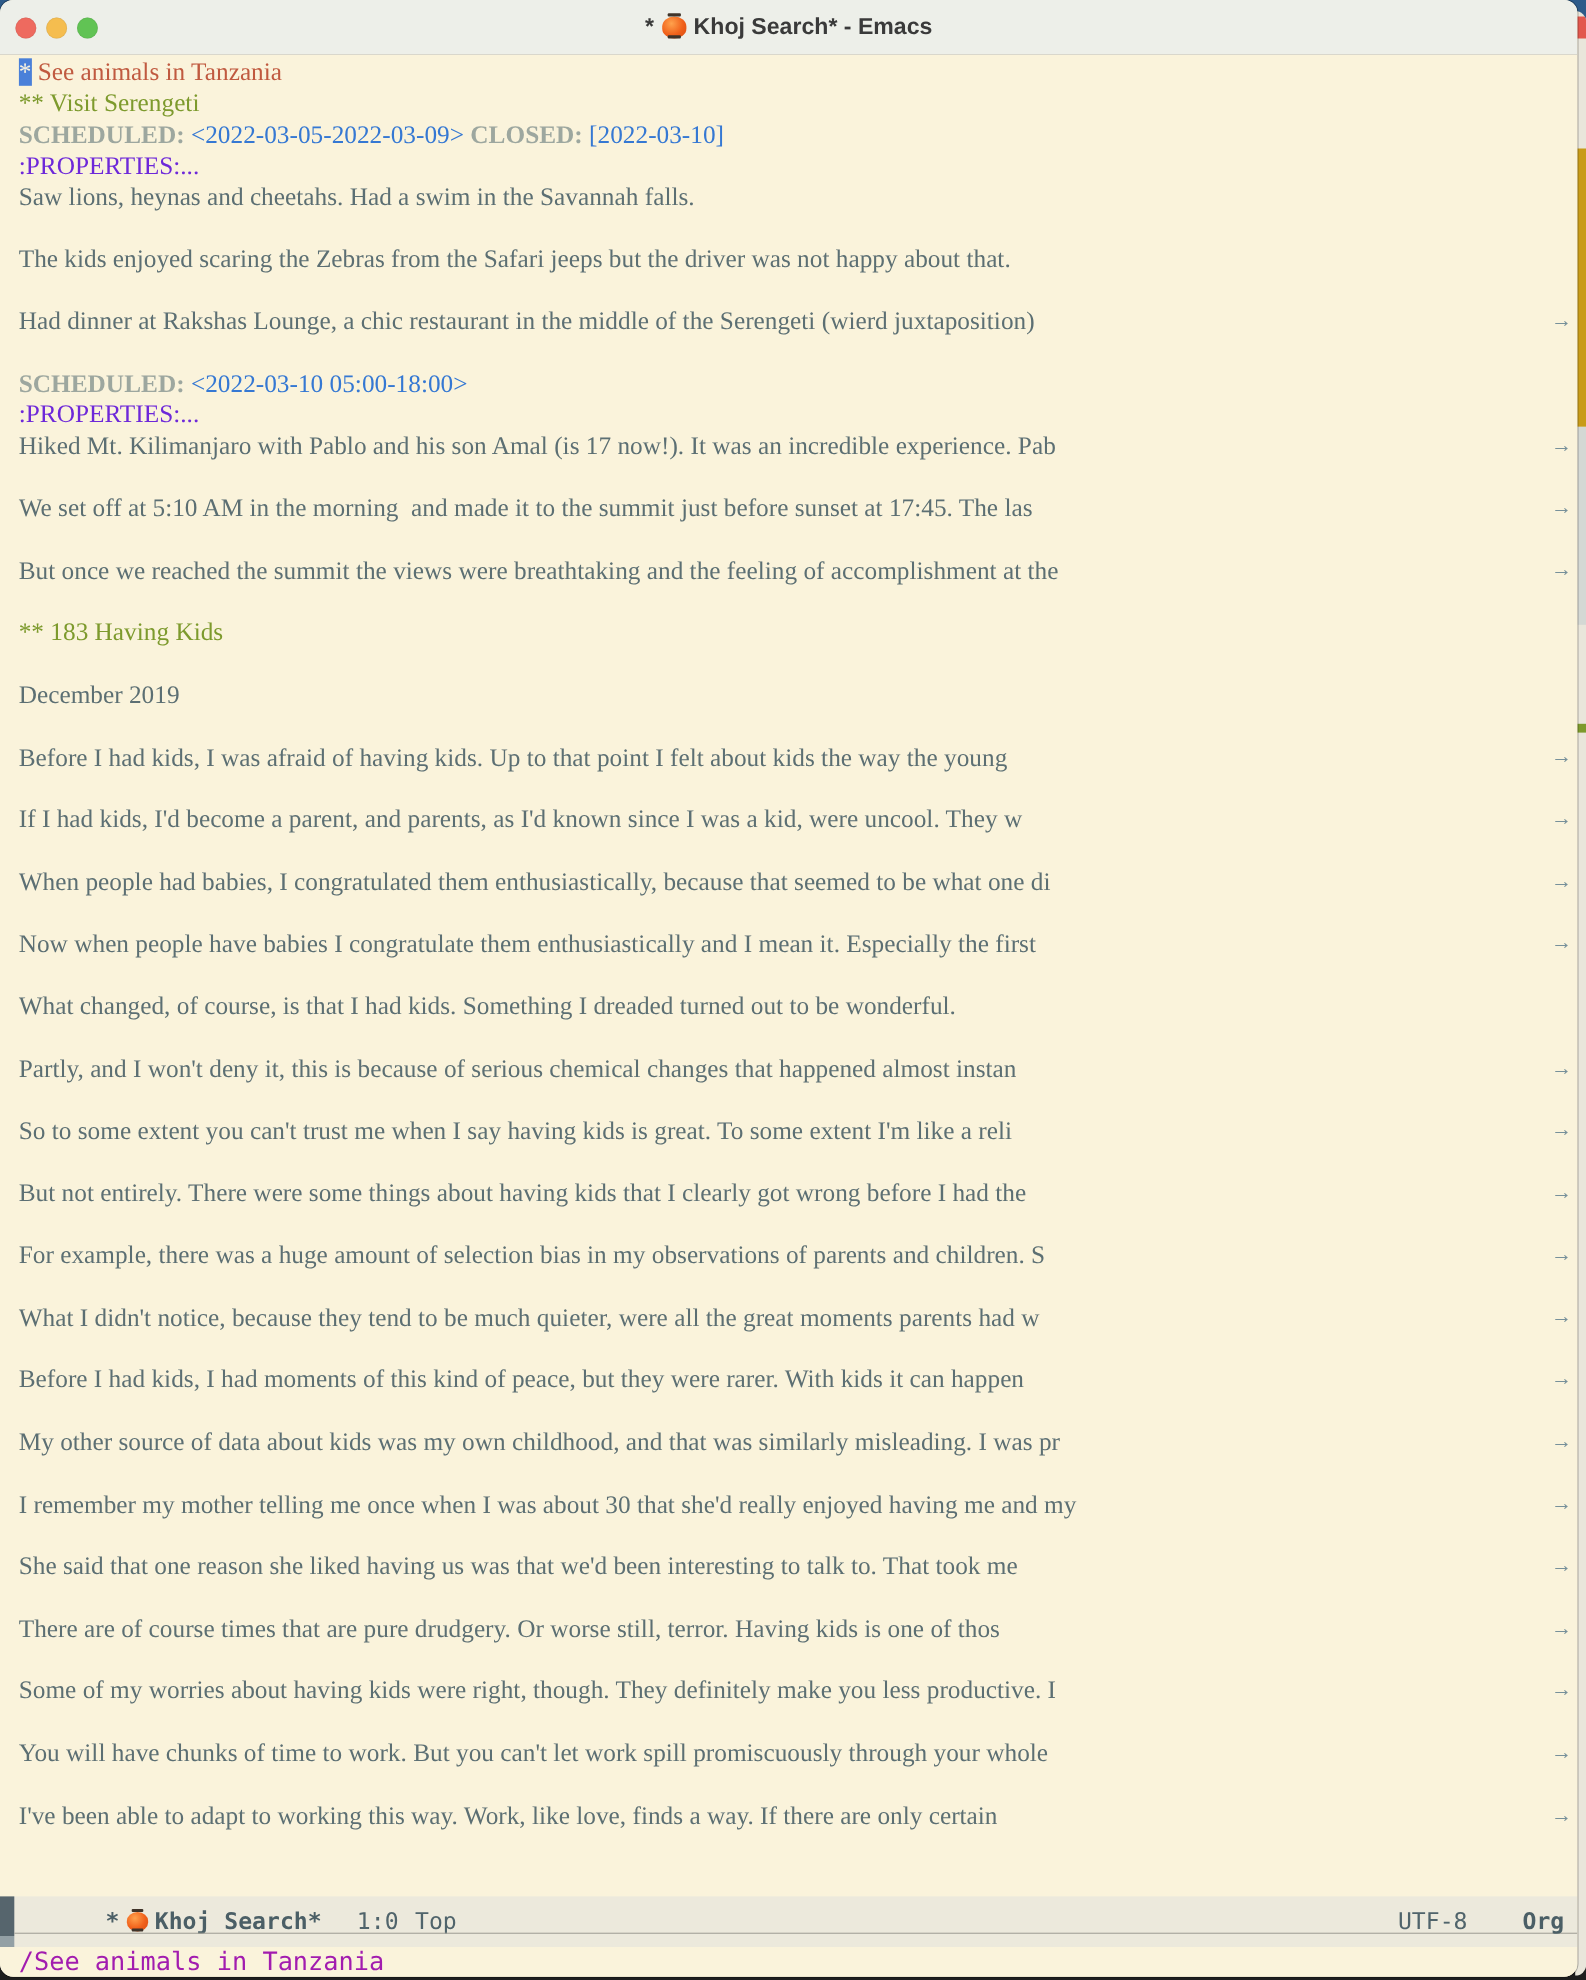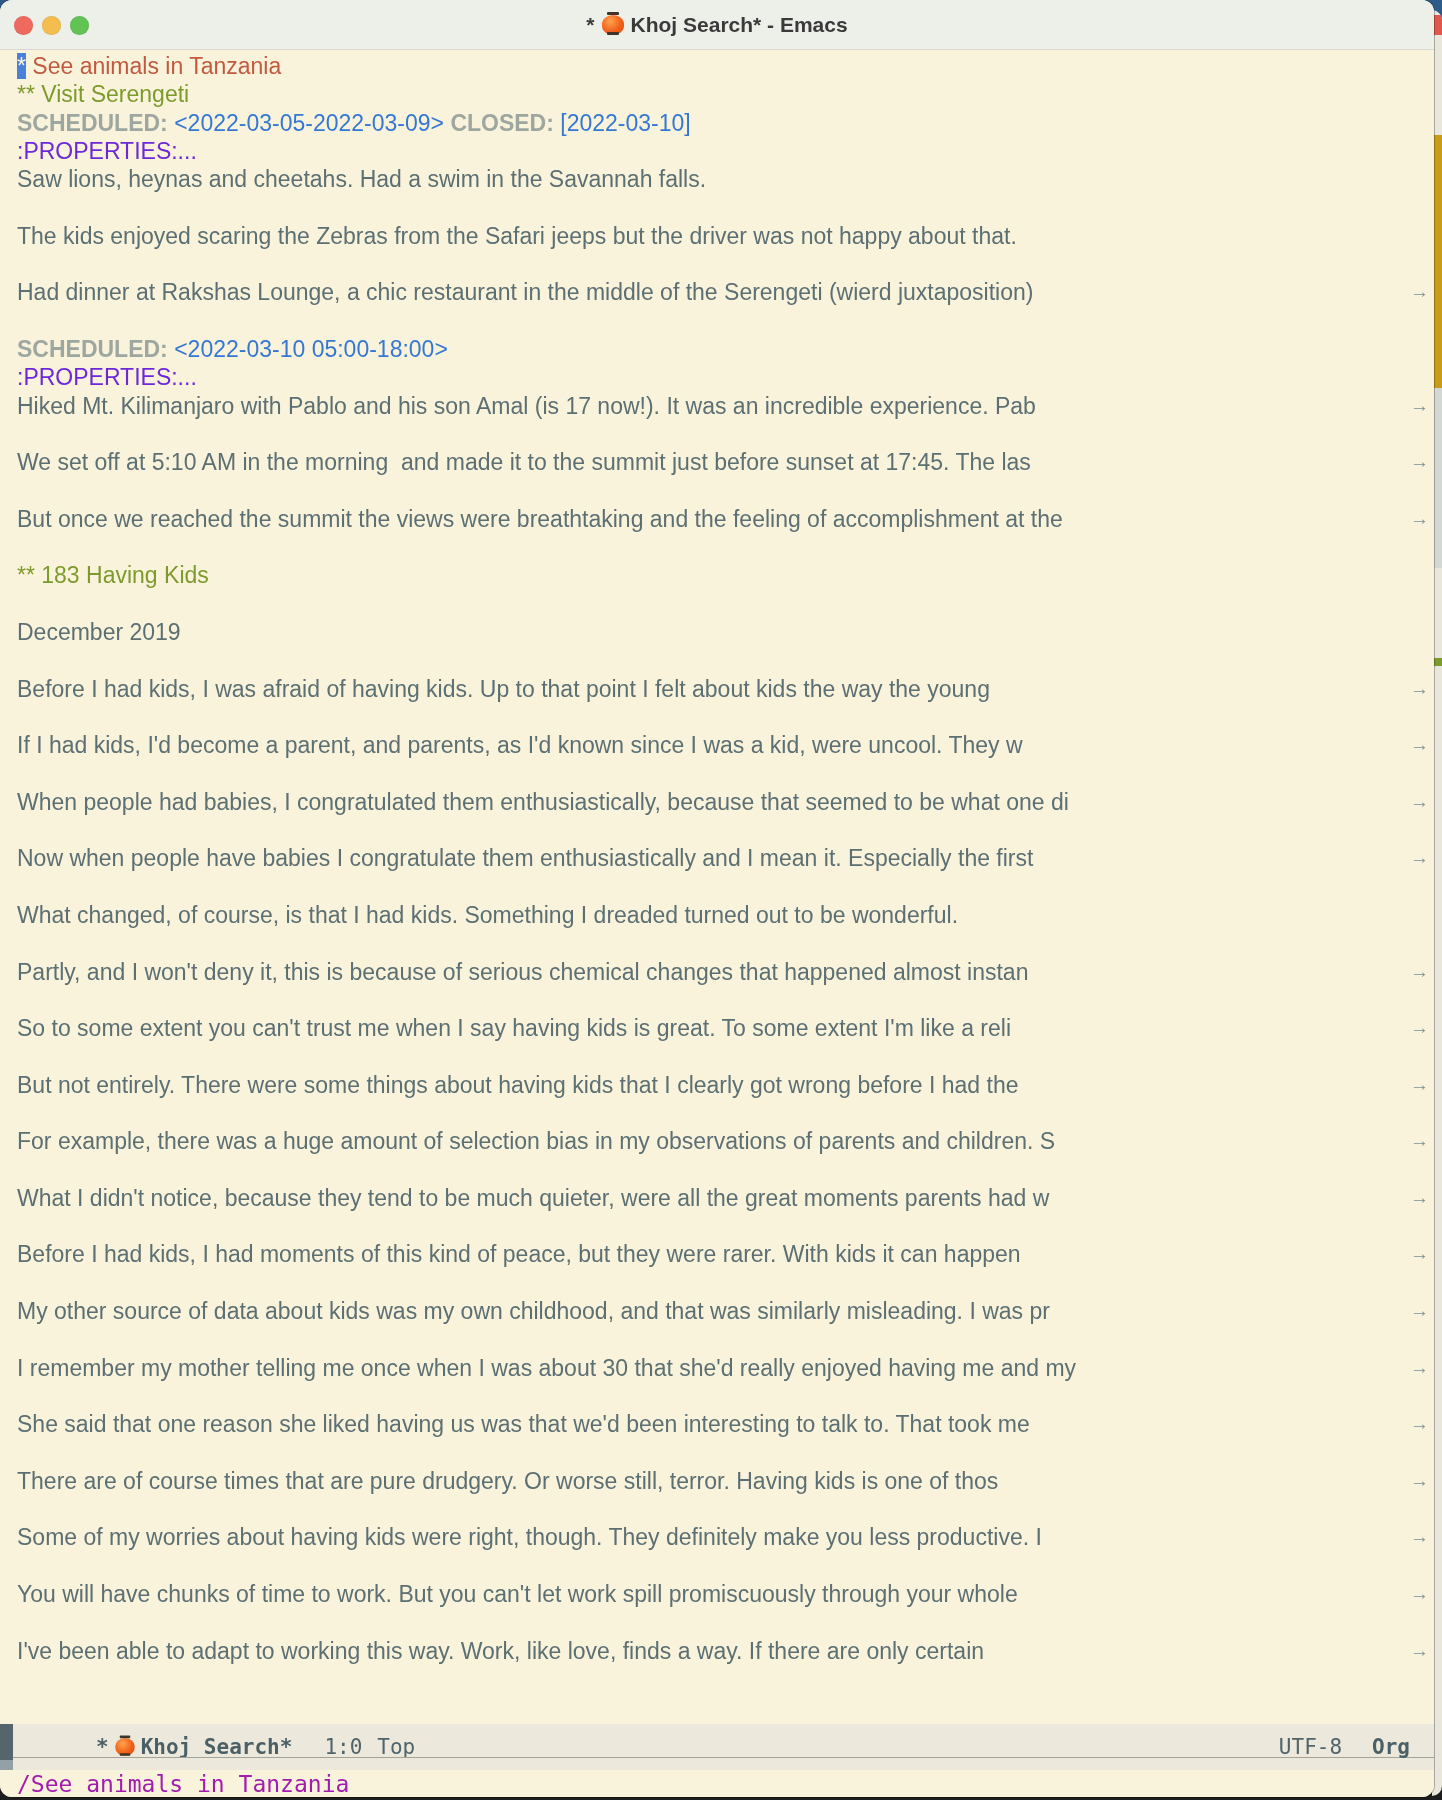--- a/index.html
+++ b/index.html
@@ -17,21 +17,21 @@
   
   .lantern{position:relative;display:inline-block;width:22px;height:26px;}
   .lantern::before{content:"";position:absolute;left:0;right:0;top:3px;bottom:3px;
     background:radial-gradient(circle at 38% 32%, #FFA24D 0%, #F0601A 55%, #D84A10 100%);
     border-radius:50%/46%;}
   .lantern::after{content:"";position:absolute;left:5px;right:5px;top:0;height:3px;
     background:#40342A;border-radius:1px;box-shadow:0 20px 0 #40342A;}
   .lantern.small{transform:scale(.88);margin:0 1px;}
   
   .buffer{height:1672px;padding-top:2px;background:#FAF3DB;
-    font-family:Liberation Sans, sans-serif;font-size:23px;color:#5C6F73;}
+    font-family:Liberation Serif, serif;font-size:23px;color:#5C6F73;}
   .line{height:28.3px;line-height:28.3px;display:flex;padding-left:17px;}
   .line-text{white-space:pre;overflow:hidden;width:1390px;flex:0 0 auto;}
   .fringe-arrow{width:25px;text-align:center;color:#77909A;font-size:19px;line-height:28.3px;flex:0 0 auto;}
   .seg-body{color:#5C6F73}
   .seg-h1{color:#C05A40}
   .seg-h2{color:#7D9A2D}
   .seg-kw{color:#9DA79F;font-weight:700}
   .seg-meta{color:#6d28d9}
   .seg-date{color:#3578D3}
   .seg-cursor{background:#4A80D9;color:#FBF4DF}
@@ -39,21 +39,21 @@
   .modeline{position:relative;height:46px;background:#ECE9DC;
     font-family:"DejaVu Sans Mono",monospace;font-size:21px;color:#50646B;
     display:flex;align-items:center;}
   .ml-bar{position:absolute;left:0;top:0;width:13px;height:36px;background:#56656D;}
   .ml-bar2{position:absolute;left:0;top:36px;width:13px;height:10px;background:#93A0A5;}
   .ml-underline{position:absolute;left:13px;right:0;top:33px;height:1px;background:#A3A299;}
   .ml-left{margin-left:96px;display:flex;align-items:center;}
   .ml-name{font-weight:700;display:flex;align-items:center;gap:4px;color:#4B5F66;}
   .ml-pos{margin-left:32px;}
   .ml-scroll{margin-left:15px;}
-  .ml-right{position:absolute;right:24px;top:0;height:100%;display:flex;align-items:center;}
+  .ml-right{position:absolute;right:12px;top:0;height:100%;display:flex;align-items:center;gap:20px;}
   .ml-mode{font-weight:700;margin-left:30px;color:#4B5F66;text-align:right;}
   
   .minibuffer{height:29px;background:#FAF3DB;padding-left:17px;
     font-family:"DejaVu Sans Mono",monospace;font-size:23px;line-height:29px;color:#a21caf;}
   .minibuffer span{white-space:pre;}
   
   .behind-strip{position:absolute;right:0;top:10px;width:10px;height:1786px;z-index:1;
     background:#E9E6DB;border-radius:0 10px 10px 0;overflow:hidden;}
   .bs{position:absolute;left:0;width:100%;}
   .bs-red{top:5px;height:20px;background:#E2574D;}

